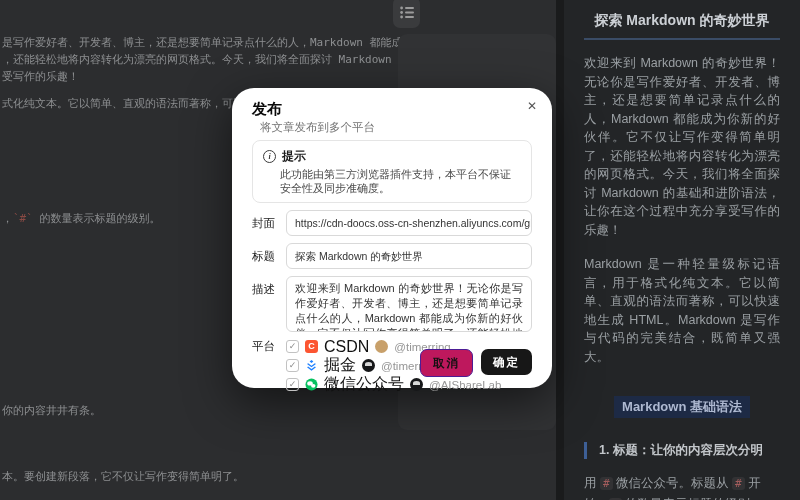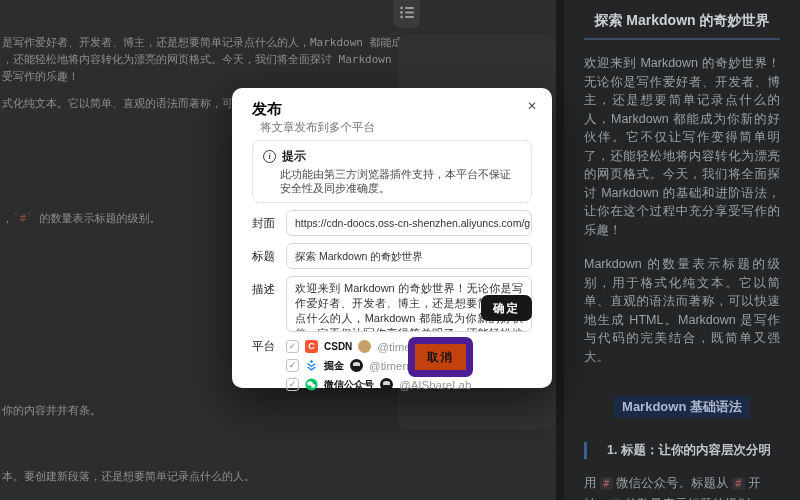--- a/index.html
+++ b/index.html
@@ -19,28 +19,28 @@
   .divider{position:absolute;left:556px;top:0;width:8px;height:500px;background:#1a1b1c;}
 
   .preview-pane{position:absolute;left:564px;top:0;width:236px;height:500px;background:#232527;
                 box-sizing:border-box;padding:12px 20px 0;overflow:hidden;}
   .pv-title{margin:0;font-size:14px;font-weight:bold;color:#ccd0d5;text-align:center;
             padding-bottom:8px;border-bottom:2px solid #3a4c66;}
   .pv-p{margin:14px 0 0;font-size:12.5px;line-height:18.5px;color:#9ba0a4;text-align:justify;}
   .pv-badge{margin:30px auto 0;width:fit-content;background:#1d2a45;color:#aeb9d1;
             font-size:13px;font-weight:bold;padding:2px 8px;}
   .pv-h3{margin:24px 0 0;font-size:12.5px;font-weight:bold;color:#c2c6ca;
-         border-left:3px solid #3d5f96;padding-left:20px;}
+         border-left:3px solid #3d5f96;padding-left:12px;}
   .pv-p3{margin:14px 0 0;font-size:12.5px;line-height:20px;color:#9ba0a4;}
   .inline-code{color:#a25c5c;background:#323234;border-radius:3px;padding:0 3px;
                font-family:"DejaVu Sans Mono",monospace;font-size:11px;}
 
   
   .modal{position:absolute;left:232px;top:88px;width:320px;height:300px;background:#ffffff;
-         border-radius:10px;box-sizing:border-box;padding:12px 20px;
+         border-radius:22px;box-sizing:border-box;padding:12px 20px;
          box-shadow:0 14px 45px rgba(0,0,0,.55);}
   .m-title{font-size:15px;font-weight:bold;color:#0a0a0a;line-height:18px;}
   .m-close{position:absolute;right:12px;top:10px;font-size:12px;color:#555;cursor:pointer;
            width:16px;height:16px;text-align:center;line-height:16px;}
   .m-sub{margin-top:3px;font-size:11.5px;color:#757575;line-height:13px;margin-left:8px;}
   .notice{margin-top:6px;border:1px solid #e5e5e5;border-radius:8px;padding:7px 10px;}
   .notice-head{display:flex;align-items:center;gap:6px;font-size:12px;font-weight:bold;color:#1c1c1c;}
   .info-icon{width:11px;height:11px;border:1px solid #3a3a3a;border-radius:50%;flex:none;
              font:italic bold 8px/11px "Liberation Serif",serif;text-align:center;color:#3a3a3a;}
   .notice-body{margin:2px 0 0 17px;font-size:11px;line-height:14px;color:#4a4a4a;}
@@ -52,66 +52,66 @@
          white-space:nowrap;overflow:hidden;}
   .textarea{height:56px;padding:4px 8px;font-size:11px;line-height:15px;overflow:hidden;
             text-align:justify;}
   .plat-col{flex:1;padding-top:1px;}
   .plat-row{display:flex;align-items:center;gap:6px;height:13px;margin-bottom:6px;}
   .checkbox{width:11px;height:11px;border:1px solid #c2c2c2;border-radius:3px;flex:none;
             font-size:9px;line-height:11px;text-align:center;color:#8a8a8a;}
   .csdn-icon{width:13px;height:13px;border-radius:3px;background:#fc5531;flex:none;
              color:#fff;font-size:9px;font-weight:bold;text-align:center;line-height:13px;}
   .plat-icon{width:13px;height:13px;flex:none;}
-  .plat-name{font-size:10px;font-weight:bold;color:#111;text-align:center;}
+  .plat-name{font-size:16px;font-weight:normal;color:#111;text-align:center;}
   .avatar{width:13px;height:13px;border-radius:50%;flex:none;}
   .avatar-photo{background:#c8a06a;}
   .avatar-dark{background:#17181a;position:relative;}
   .avatar-dark::after{content:"";position:absolute;left:3px;top:3px;width:7px;height:4px;
             border-radius:50% 50% 0 0;background:#d8d8d8;}
   .handle{font-size:11.5px;color:#969696;}
   .btn-row{position:absolute;right:20px;bottom:11px;display:flex;gap:8px;}
   .btn{height:26px;padding:0 12px;border-radius:7px;font-size:11.5px;font-weight:bold;
        letter-spacing:2px;line-height:26px;cursor:pointer;}
-  .btn-cancel{background:#c2410c;border:7px solid #4c1d95;color:#111;margin-top:42px;}
+  .btn-cancel{background:#be185d;border:1px solid #4c1d95;color:#111;}
   .btn-confirm{background:#171717;border:none;color:#fff;}
 </style>
 </head>
 <body>
 
 <div class="stage">
 
   <div class="editor-pane">
     <div class="editor-line" style="top:35px">是写作爱好者、开发者、博主，还是想要简单记录点什么的人，Markdown 都能成为</div>
     <div class="editor-line" style="top:52px">，还能轻松地将内容转化为漂亮的网页格式。今天，我们将全面探讨 Markdown 的</div>
     <div class="editor-line" style="top:69px">受写作的乐趣！</div>
     <div class="editor-line" style="top:96px">式化纯文本。它以简单、直观的语法而著称，可以快</div>
     <div class="editor-line" style="top:211px"><span>，</span><span class="editor-hash">`#`</span><span> 的数量表示标题的级别。</span></div>
     <div class="editor-line" style="top:403px">你的内容井井有条。</div>
-    <div class="editor-line" style="top:469px">本。要创建新段落，还是想要简单记录点什么的人。</div>
+    <div class="editor-line" style="top:469px">本。要创建新段落，它不仅让写作变得简单明了。</div>
   </div>
 
   <div class="toc-panel"></div>
   <div class="toc-btn">
     <svg width="14" height="13" viewBox="0 0 14 13">
       <circle cx="1.6" cy="2" r="1.4" fill="#9b9b9b"></circle>
         <rect x="5" y="1" width="9" height="2" rx="1" fill="#9b9b9b"></rect>
       <circle cx="1.6" cy="6.5" r="1.4" fill="#9b9b9b"></circle>
         <rect x="5" y="5.5" width="9" height="2" rx="1" fill="#9b9b9b"></rect>
       <circle cx="1.6" cy="11" r="1.4" fill="#9b9b9b"></circle>
         <rect x="5" y="10" width="9" height="2" rx="1" fill="#9b9b9b"></rect>
     </svg>
   </div>
 
   <div class="divider"></div>
 
   <div class="preview-pane">
     <h1 class="pv-title">探索 Markdown 的奇妙世界</h1>
     <p class="pv-p" style="margin-top:14px">欢迎来到 Markdown 的奇妙世界！无论你是写作爱好者、开发者、博主，还是想要简单记录点什么的人，Markdown 都能成为你新的好伙伴。它不仅让写作变得简单明了，还能轻松地将内容转化为漂亮的网页格式。今天，我们将全面探讨 Markdown 的基础和进阶语法，让你在这个过程中充分享受写作的乐趣！</p>
-    <p class="pv-p" style="margin-top:16px">Markdown 的数量表示标题的级别，用于格式化纯文本。它以简单、直观的语法而著称，可以快速地生成 HTML。Markdown 是写作与代码的完美结合，既简单又强大。</p>
+    <p class="pv-p" style="margin-top:16px">Markdown 是一种轻量级标记语言，用于格式化纯文本。它以简单、直观的语法而著称，可以快速地生成 HTML。Markdown 是写作与代码的完美结合，既简单又强大。</p>
     <div class="pv-badge">Markdown 基础语法</div>
     <h3 class="pv-h3">1. 标题：让你的内容层次分明</h3>
     <p class="pv-p3"><span>用 </span><span class="inline-code">#</span><span> 微信公众号。标题从 </span><span class="inline-code">#</span><span> 开始，</span><span class="inline-code">#</span><span> 的数量表示标题的级别。</span></p>
 
   </div>
 
   <div class="modal">
     <div class="m-title">发布</div>
     <div class="m-close">✕</div>
     <div class="m-sub">将文章发布到多个平台</div>

